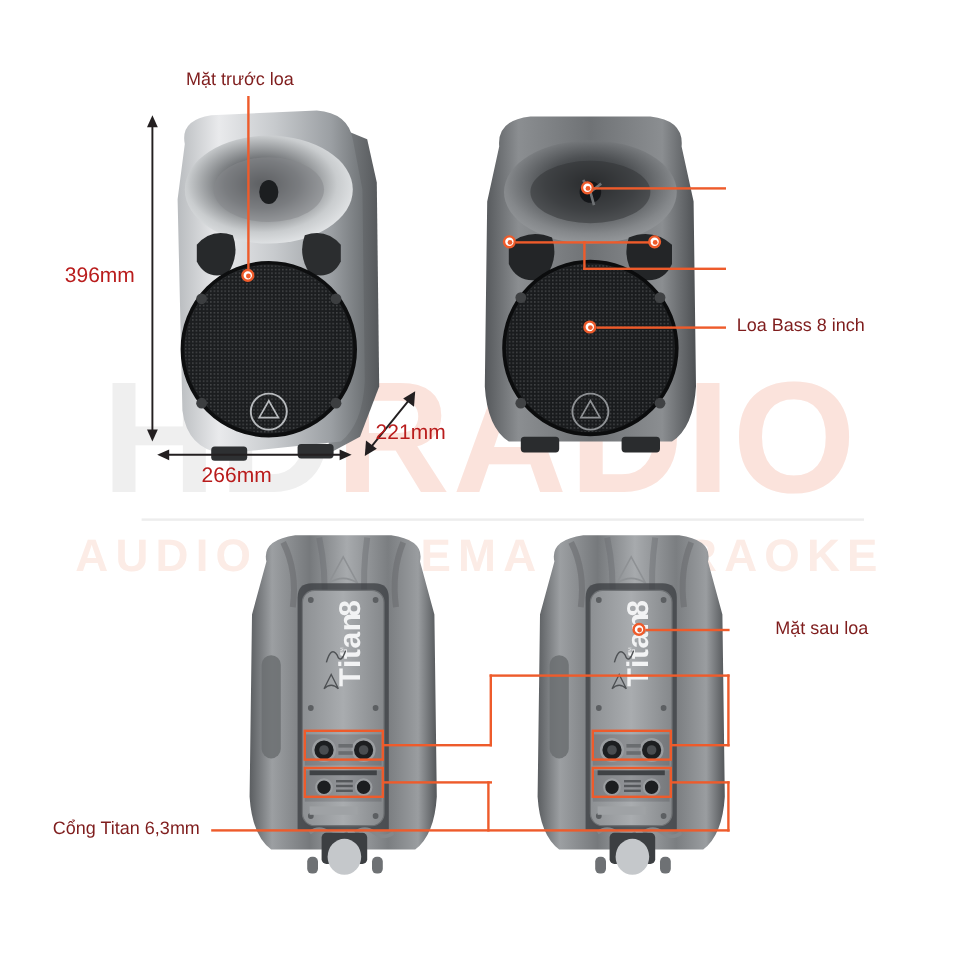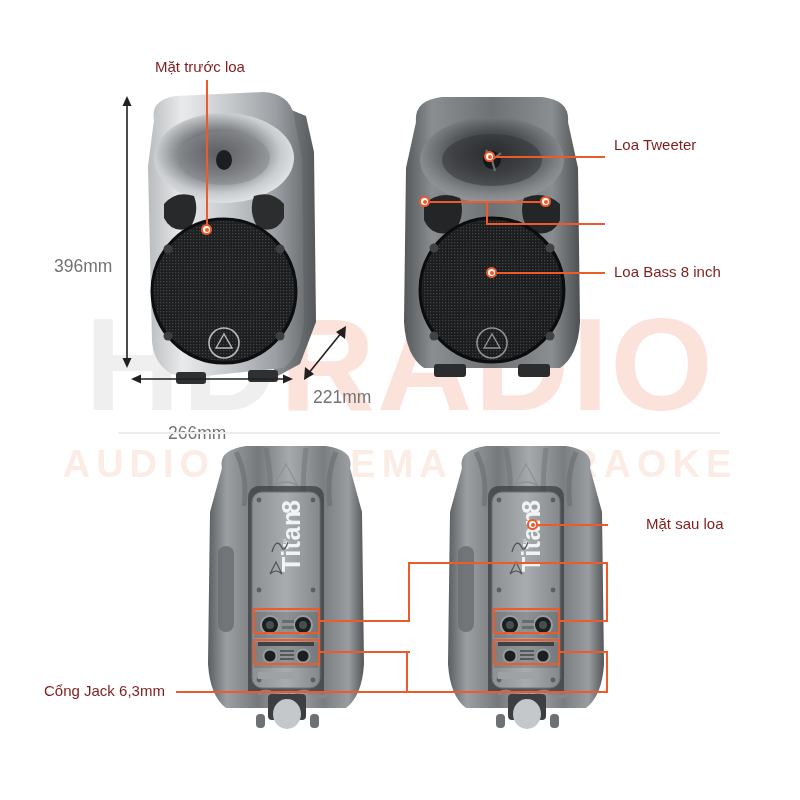--- a/index.html
+++ b/index.html
@@ -39,21 +39,21 @@
   .dot{position:absolute;width:11px;height:11px;border-radius:50%;
        border:2.5px solid #ee5b2b;background:#ffffff;box-sizing:border-box;}
   .dot i{position:absolute;left:50%;top:50%;width:4px;height:4px;
          margin:-2px 0 0 -2px;border-radius:50%;background:#ee5b2b;display:block;}
 
   .hi{position:absolute;border:2px solid #ee5b2b;box-sizing:border-box;}
 
   
   .dim{position:absolute;}
   .dim svg{display:block;overflow:visible;}
-  .dimtxt{position:absolute;font-size:17.5px;color:#737373;white-space:nowrap;margin-top:37px;}
+  .dimtxt{position:absolute;font-size:17.5px;color:#b91c1c;white-space:nowrap;}
 </style>
 </head>
 <body>
 
 <div id="stage">
 
   <div class="wm wm-main">
     <span class="hd">HD</span><span class="radio">RADIO</span>
   </div>
   <div class="wm wm-sub">AUDIO - CINEMA - KARAOKE</div>
@@ -200,21 +200,20 @@
   <div class="ln v" style="left:206px;top:80px;height:148px;"></div>
   <div class="dot" style="left:201px;top:224px;">
       <i></i>
     </div>
 
   <div class="dot" style="left:484px;top:151px;">
       <i></i>
     </div>
   <div class="ln h" style="left:495px;top:156px;width:110px;"></div>
   <div class="lbl two" style="left:614px;top:136px;">
-    <div>Loa Tweeter</div>
   </div>
 
   <div class="dot" style="left:419px;top:196px;">
       <i></i>
     </div>
   <div class="dot" style="left:540px;top:196px;">
       <i></i>
     </div>
   <div class="ln h" style="left:430px;top:201px;width:58px;"></div>
   <div class="ln h" style="left:486px;top:201px;width:56px;"></div>
@@ -384,15 +383,15 @@
   <div class="ln v" style="left:408px;top:562px;height:60px;"></div>
   <div class="ln h" style="left:408px;top:562px;width:200px;"></div>
   <div class="ln h" style="left:560px;top:620px;width:48px;"></div>
   <div class="ln v" style="left:606px;top:562px;height:60px;"></div>
 
   <div class="ln h" style="left:320px;top:651px;width:90px;"></div>
   <div class="ln h" style="left:560px;top:651px;width:48px;"></div>
   <div class="ln v" style="left:406px;top:651px;height:42px;"></div>
   <div class="ln v" style="left:606px;top:651px;height:42px;"></div>
   <div class="ln h" style="left:176px;top:691px;width:432px;"></div>
-  <div class="lbl" style="left:44px;top:681px;">Cổng Jack 6,3mm</div>
+  <div class="lbl" style="left:44px;top:681px;">Cổng Titan 6,3mm</div>
 
 </div>
 
 </body></html>

